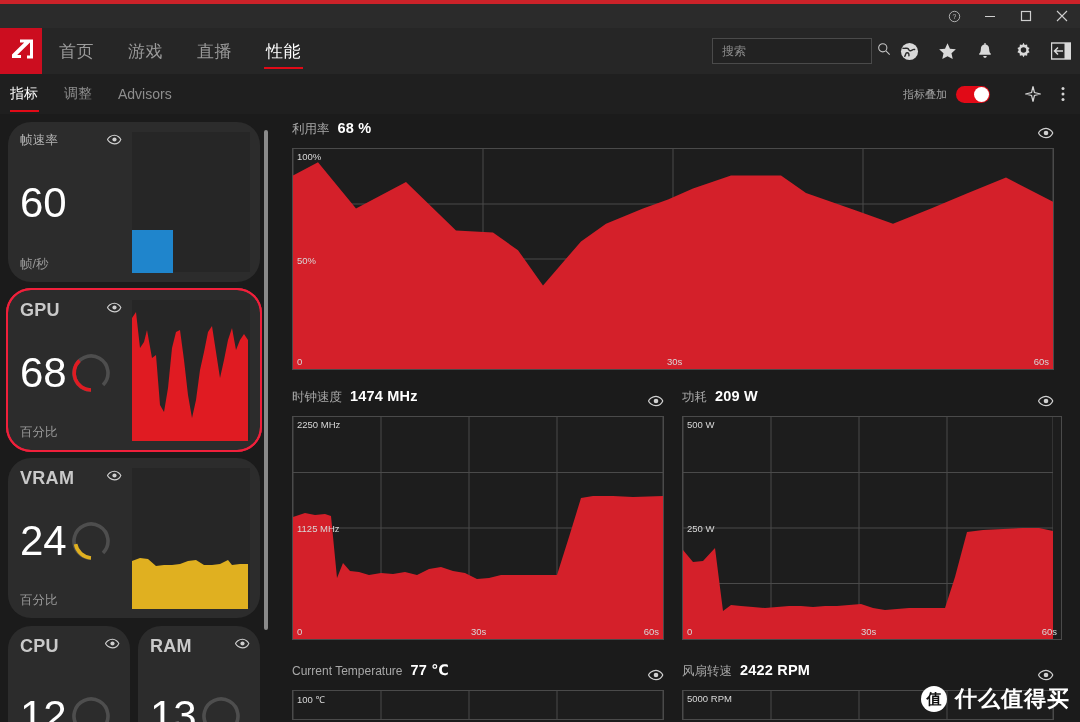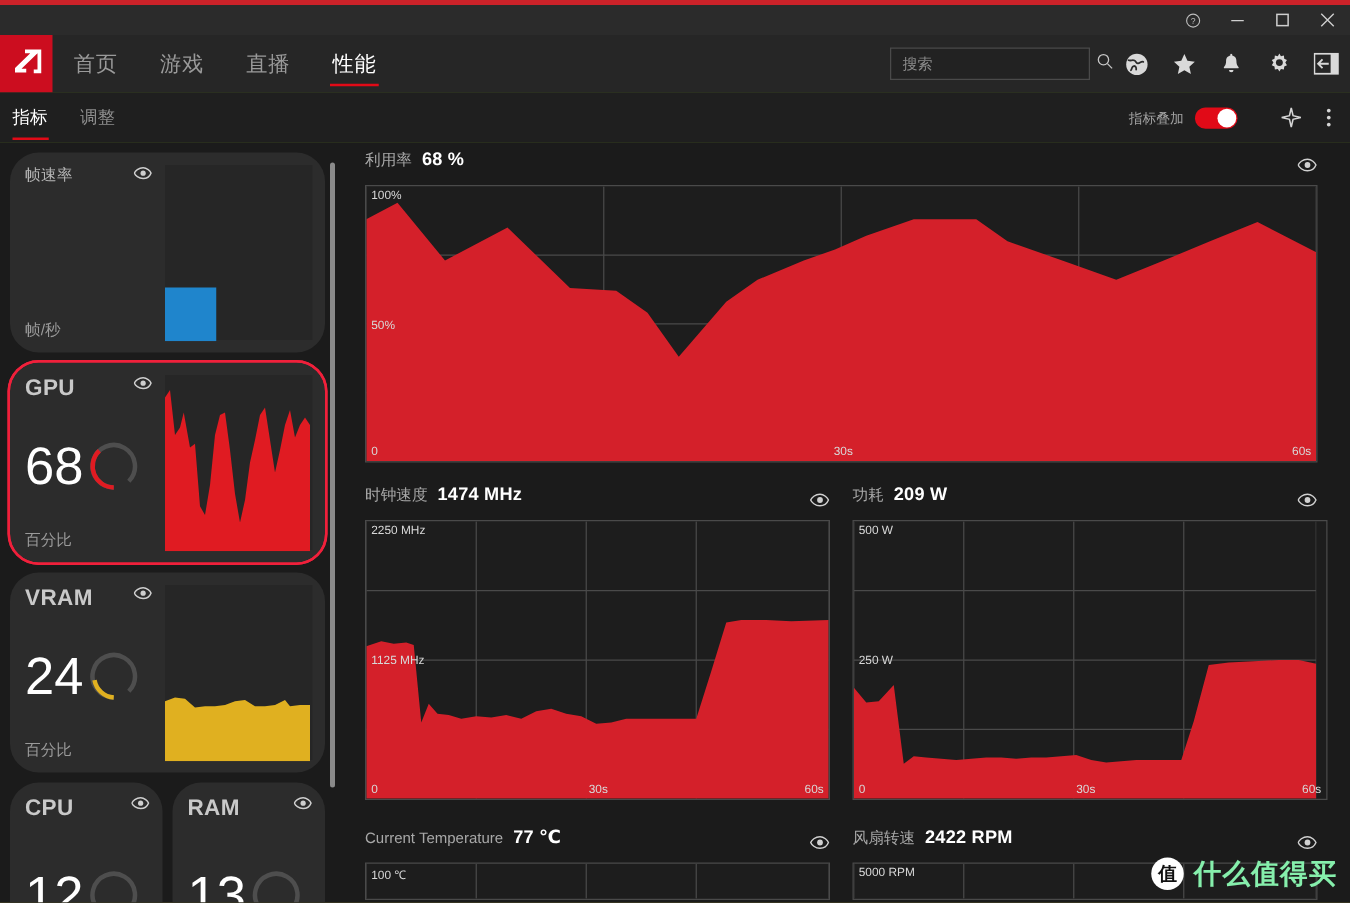--- a/index.html
+++ b/index.html
@@ -169,21 +169,21 @@
   
   .watermark {
     position: absolute; right: 10px; bottom: 8px; display: flex; align-items: center;
     gap: 8px; z-index: 50;
   }
   .wm-circle {
     width: 26px; height: 26px; border-radius: 50%; background: #fff; color: #111;
     display: flex; align-items: center; justify-content: center;
     font-size: 15px; font-weight: bold;
   }
-  .wm-text { font-size: 22px; color: #86efac; font-weight: bold; letter-spacing: 1px; }
+  .wm-text { font-size: 22px; color: #ffffff; font-weight: bold; letter-spacing: 1px; }
 </style>
 </head>
 <body>
 
 <div id="app">
 
   <div class="desktop"></div>
 
   <div class="top-accent"></div>
 
@@ -275,20 +275,23 @@
     </div>
   </div>
 
   <div class="subnav">
     <div class="subnav-item active">
         <span>指标</span>
       </div>
     <div class="subnav-item">
         <span>调整</span>
       </div>
+    <div class="subnav-item">
+        <span>Advisors</span>
+      </div>
     <div class="subnav-right">
       <span class="ov-label">指标叠加</span>
       <div class="toggle">
           <div class="knob"></div>
         </div>
       <div class="subnav-icon">
         <svg width="18" height="18" viewBox="0 0 20 20">
             <path d="M10 1.5 L11.6 8.4 L18.5 10 L11.6 11.6 L10 18.5 L8.4 11.6 L1.5 10 L8.4 8.4 Z" fill="none" stroke="#d5d5d5" stroke-width="1.4"></path>
           </svg>
       </div>
@@ -302,20 +305,23 @@
     </div>
   </div>
 
   <div class="content">
 
     <div class="sidebar">
 
       <div class="card" style="width:252px;height:160px;">
         <div class="card-left">
           <div class="card-title">帧速率</div>
+          <div class="card-value-row">
+            <div class="card-value">60</div>
+          </div>
           <div class="card-unit">帧/秒</div>
           <span class="eye">
             <svg width="15" height="11" viewBox="0 0 18 12">
                 <path d="M9 .8C4.6.8 1.4 4 .6 6c.8 2 4 5.2 8.4 5.2S15.8 8 16.6 6C15.8 4 12.6.8 9 .8z" fill="none" stroke="#cfcfcf" stroke-width="1.3"></path>
                 <circle cx="9" cy="6" r="2.5" fill="#cfcfcf"></circle>
               </svg>
           </span>
         </div>
         <div class="card-graph">
           <svg width="116" height="141" viewBox="0 0 116 141" preserveAspectRatio="none">

